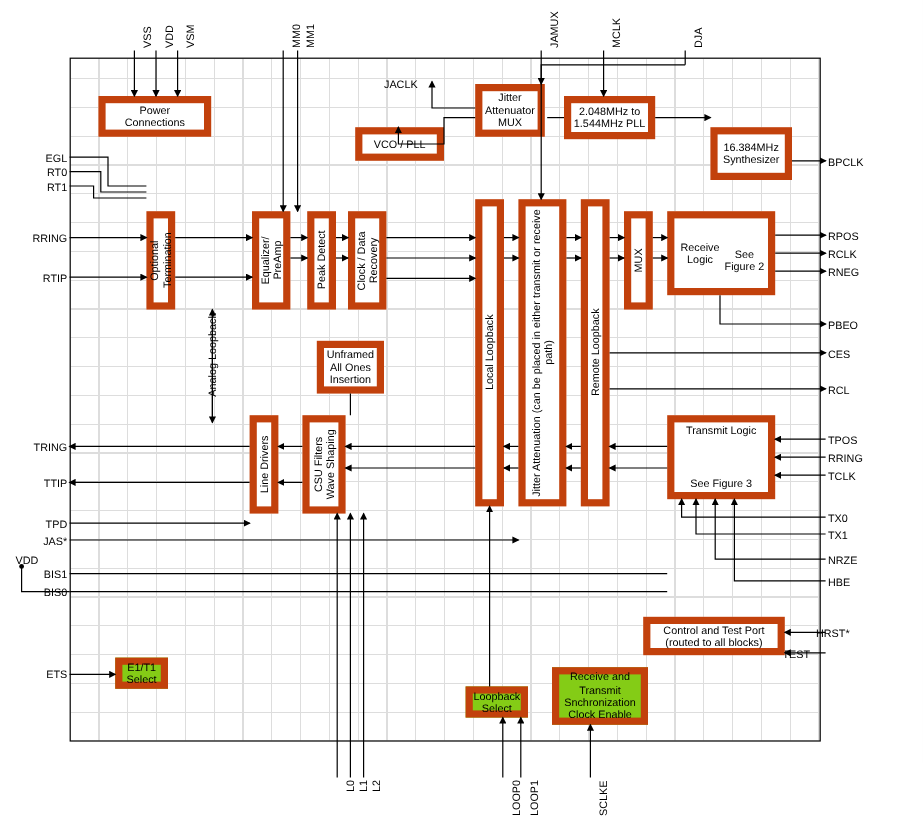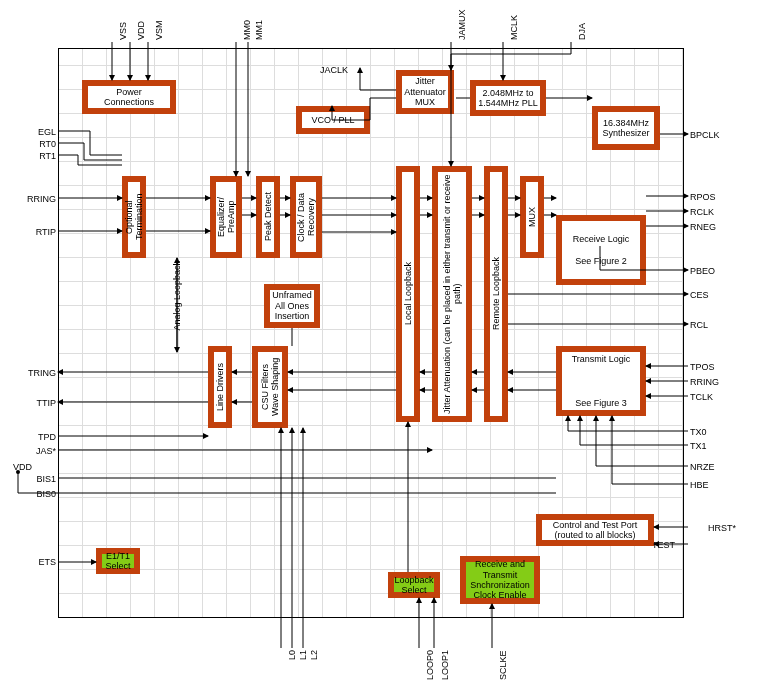--- a/index.html
+++ b/index.html
@@ -85,21 +85,21 @@
   <div class="pin pin-r" style="left:690px; top:266px;">PBEO</div>
   <div class="pin pin-r" style="left:690px; top:290px;">CES</div>
   <div class="pin pin-r" style="left:690px; top:320px;">RCL</div>
   <div class="pin pin-r" style="left:690px; top:362px;">TPOS</div>
   <div class="pin pin-r" style="left:690px; top:377px;">RRING</div>
   <div class="pin pin-r" style="left:690px; top:392px;">TCLK</div>
   <div class="pin pin-r" style="left:690px; top:427px;">TX0</div>
   <div class="pin pin-r" style="left:690px; top:441px;">TX1</div>
   <div class="pin pin-r" style="left:690px; top:462px;">NRZE</div>
   <div class="pin pin-r" style="left:690px; top:480px;">HBE</div>
-  <div class="pin pin-r" style="left:708px; top:523px;">HRST*</div>
+  <div class="pin pin-r" style="left:680px; top:523px;">HRST*</div>
   <div class="pin pin-r" style="left:652px; top:540px;">TEST</div>
 
   <div class="pin pin-t" style="left:287px; top:660px;">L0</div>
   <div class="pin pin-t" style="left:298px; top:660px;">L1</div>
   <div class="pin pin-t" style="left:309px; top:660px;">L2</div>
   <div class="pin pin-t" style="left:425px; top:680px;">LOOP0</div>
   <div class="pin pin-t" style="left:440px; top:680px;">LOOP1</div>
   <div class="pin pin-t" style="left:498px; top:680px;">SCLKE</div>
 
   <div class="pin" style="left:320px; top:65px;">JACLK</div>
@@ -132,21 +132,21 @@
   <div class="block" style="left:432px; top:166px; width:40px; height:256px;">
       <span class="vtext">Jitter Attenuation (can be placed in either transmit or receive path)</span>
     </div>
   <div class="block" style="left:484px; top:166px; width:24px; height:256px;">
       <span class="vtext">Remote Loopback</span>
     </div>
   <div class="block" style="left:520px; top:176px; width:24px; height:82px;">
       <span class="vtext">MUX</span>
     </div>
 
-  <div class="block" style="left:556px; top:176px; width:90px; height:70px; flex-direction:column;margin-top:39px;">
+  <div class="block" style="left:556px; top:176px; width:90px; height:70px; flex-direction:row;">
     <span>Receive Logic</span>
     <span style="margin-top:12px;">See Figure  2</span>
   </div>
 
   <div class="block" style="left:264px; top:284px; width:56px; height:44px;">Unframed All Ones Insertion</div>
 
   <div class="block" style="left:208px; top:346px; width:24px; height:82px;">
       <span class="vtext">Line Drivers</span>
     </div>
   <div class="block" style="left:252px; top:346px; width:36px; height:82px;">

